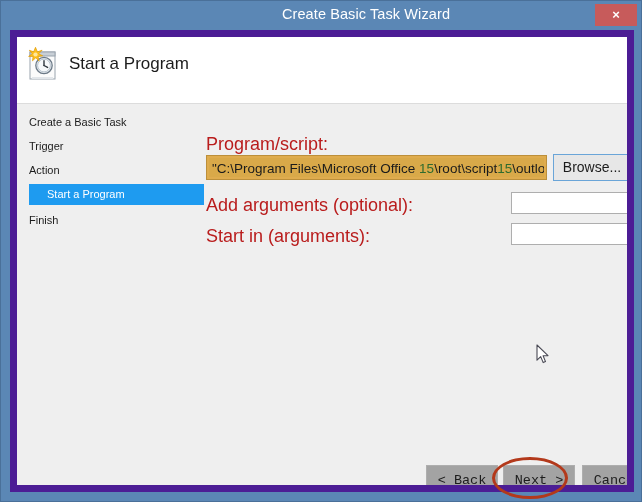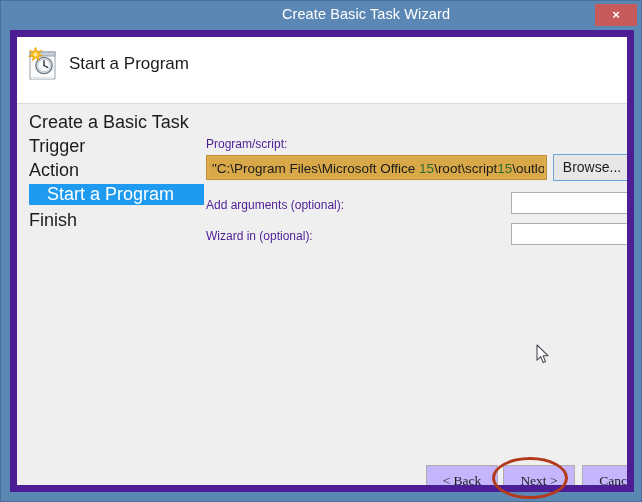--- a/index.html
+++ b/index.html
@@ -120,21 +120,21 @@
     left: 0;
     top: 67px;
     width: 178px;
     bottom: 0;
   }
   .step {
     position: absolute;
     left: 12px;
     height: 21px;
     line-height: 21px;
-    font-size: 18px;
+    font-size: 11px;
     color: #1c1c1c;
     white-space: nowrap;
     padding-left: 0;
   }
   .step.selected {
     left: 12px;
     width: 157px;
     background: #1e9bf0;
     color: #ffffff;
     padding-left: 18px;
@@ -144,22 +144,22 @@
   
   .form {
     position: absolute;
     left: 178px;
     top: 67px;
     right: 0;
     bottom: 0;
   }
   .field-label {
     position: absolute;
-    font-size: 12px;
-    color: #4c1d95;
+    font-size: 18px;
+    color: #b91c1c;
     white-space: nowrap;
     line-height: 18px;
   }
 
   .script-field {
     position: absolute;
     left: 11px;
     top: 51px;
     width: 341px;
     height: 25px;
@@ -222,26 +222,26 @@
     font-family: "Liberation Sans", sans-serif;
     padding: 0 3px;
     outline: none;
   }
 
   
   .footer-btn {
     position: absolute;
     width: 72px;
     height: 27px;
-    background: #c4b5fd;
+    background: #a3a3a3;
     border: 1px solid #aeaeae;
     box-sizing: border-box;
     font-size: 13.5px;
     color: #1c1c1c;
-    font-family: Liberation Serif, serif;
+    font-family: Liberation Mono, monospace;
     cursor: pointer;
     padding: 2px;
     text-align: center;
     line-height: 25px;
   }
 
   
   .annot-ellipse {
     position: absolute;
     left: 492px;
@@ -316,21 +316,21 @@
           <div class="script-inner">
             <div class="script-text"><span>"C:\Program Files\Microsoft Office </span><span class="hl">15</span><span>\root\script</span><span class="hl">15</span><span>\outlook.exe</span></div>
           </div>
         </div>
 
         <button class="browse-btn">Browse...</button>
 
         <div class="field-label" style="left:11px; top:92px;">Add arguments (optional):</div>
         <input class="text-input" type="text" style="left: 316px; top: 88px;" value="" placeholder="">
 
-        <div class="field-label" style="left:11px; top:123px;">Wizard in (optional):</div>
+        <div class="field-label" style="left:11px; top:123px;">Start in (arguments):</div>
         <input class="text-input" type="text" style="left: 316px; top: 119px;" value="" placeholder="">
 
       </div>
 
       <button class="footer-btn" style="left:409px; top:428px;">&lt; Back</button>
       <button class="footer-btn" style="left:486px; top:428px;">Next &gt;</button>
       <button class="footer-btn" style="left:565px; top:428px;">Cancel</button>
 
     </div>
   </div>

